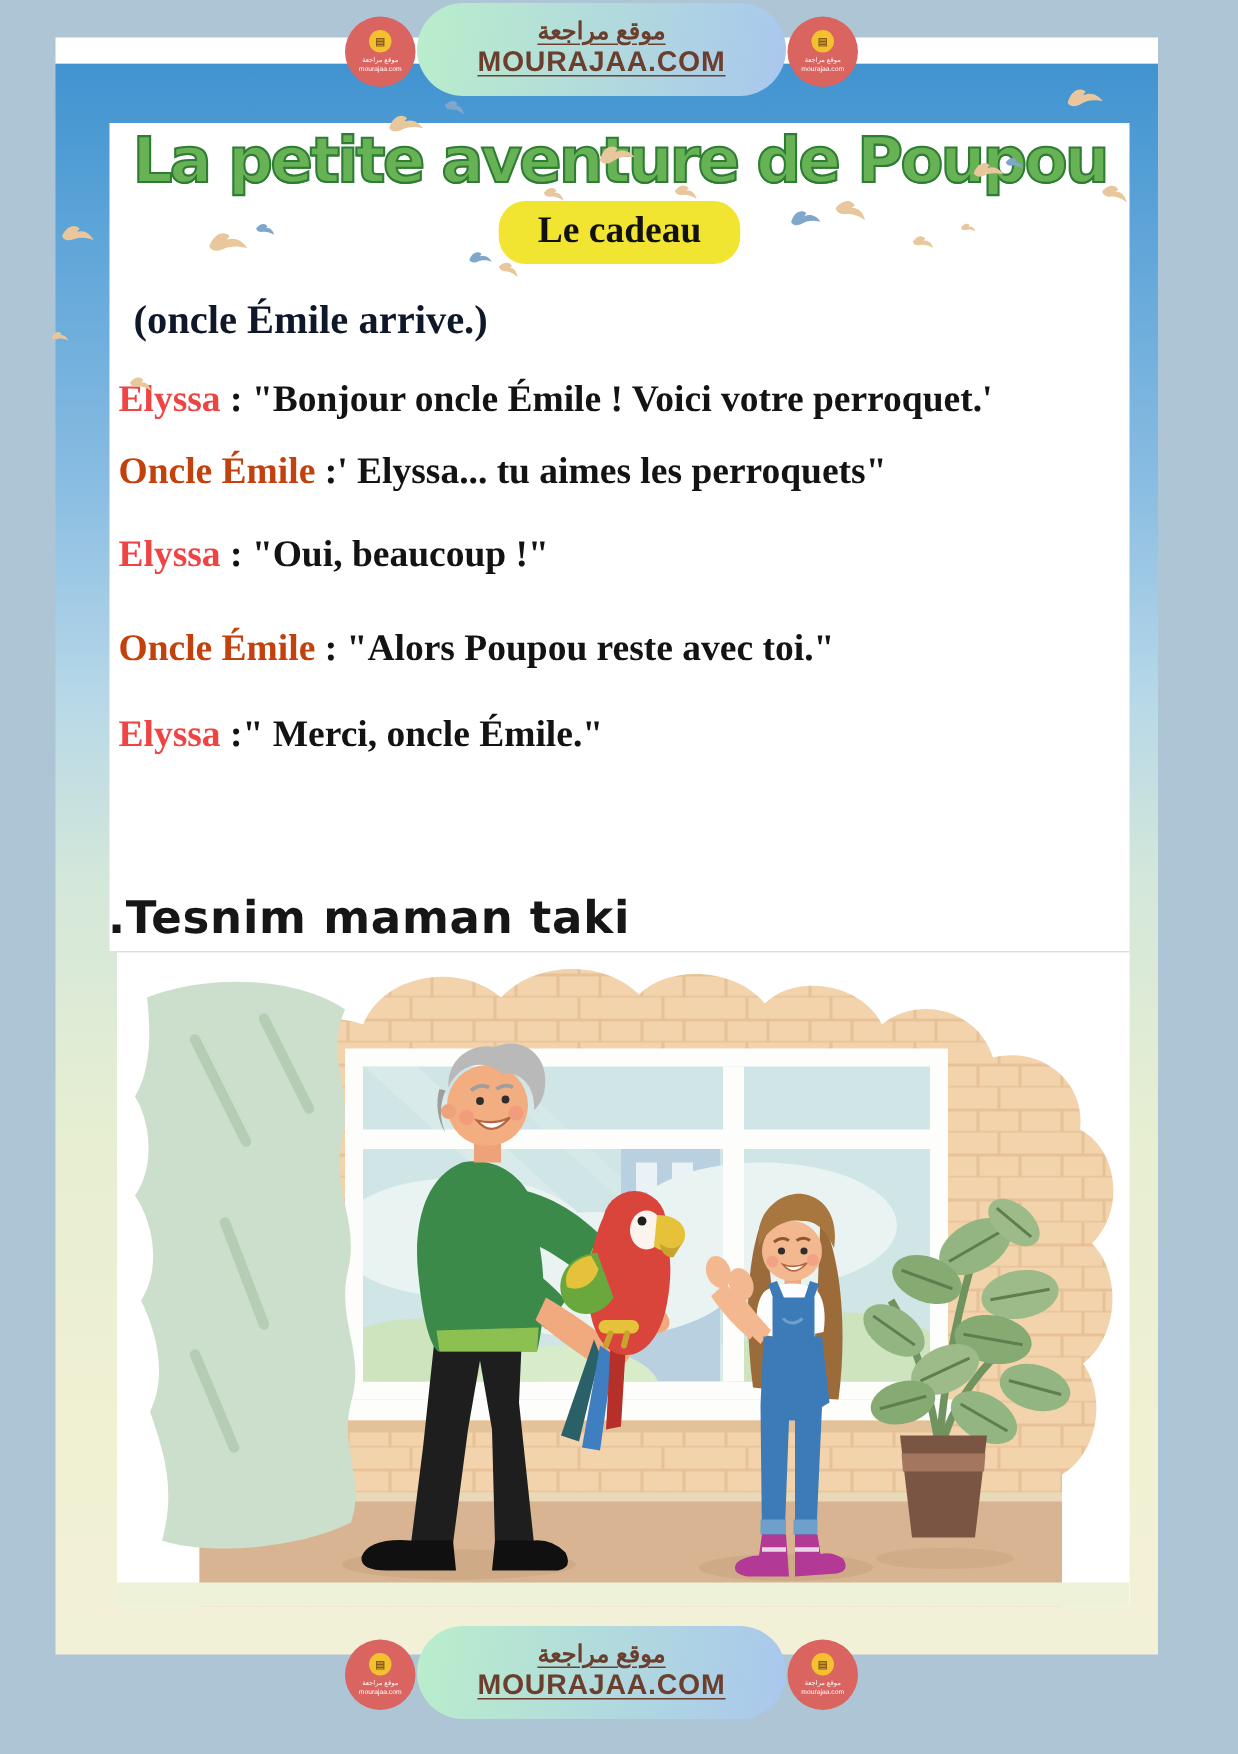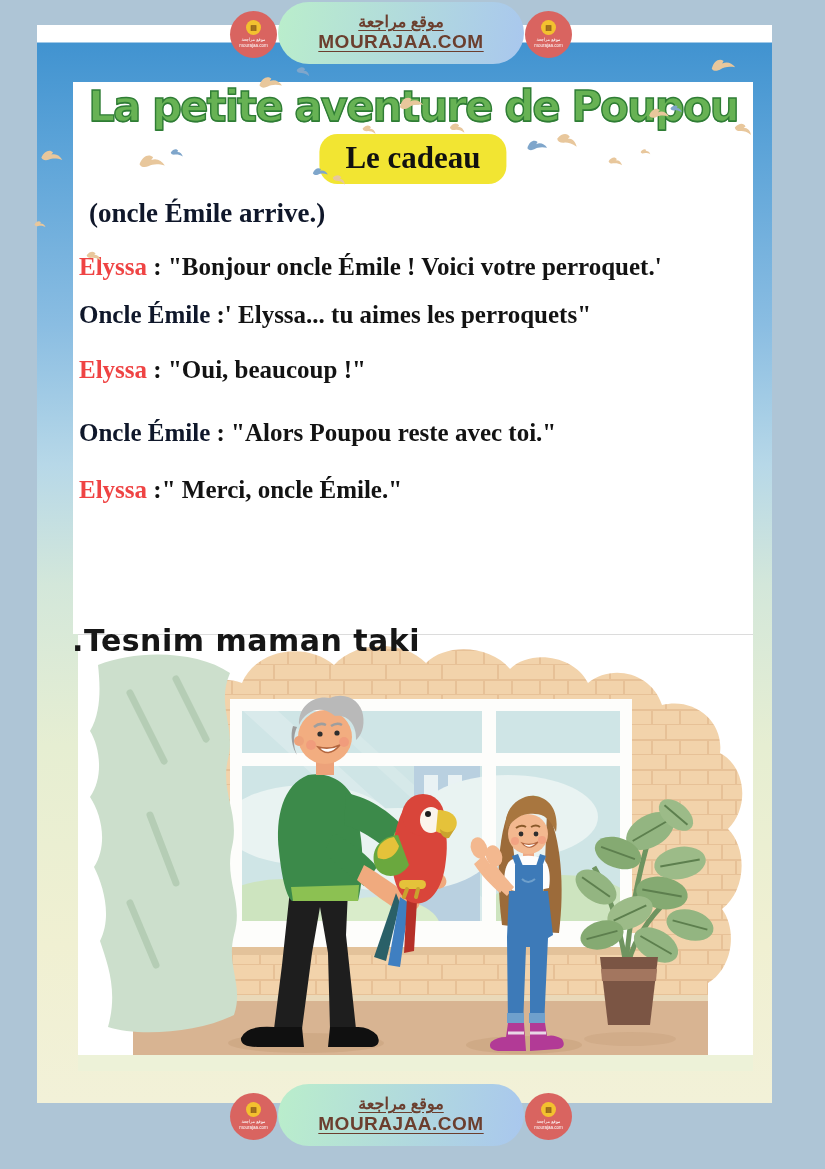--- a/index.html
+++ b/index.html
@@ -44,33 +44,33 @@
   .card { position:absolute; left:73px; top:82px; width:680px; height:552px; background:#ffffff; z-index:5; }
   .title {
     position:absolute; left:0; top:0; width:100%; text-align:center;
     font-family:"DejaVu Sans", sans-serif; font-weight:bold; font-size:42px; letter-spacing:-2px;
     color:#67b254; -webkit-text-stroke:1.4px #2f7d35; text-shadow:0 1px 0 #2f7d35;
     white-space:nowrap;
   }
   .episode {
     position:absolute; left:50%; transform:translateX(-50%); top:52px;
     background:#f2e532; border-radius:18px; padding:6px 26px 8px;
-    font-size:31px; font-weight:bold; color:#111; font-family:"Liberation Serif", serif;
+    font-size:25px; font-weight:bold; color:#111; font-family:"Liberation Serif", serif;
   }
   .stage { position:absolute; left:16px; top:116px; font-size:27px; font-weight:bold; color:#0f172a; white-space:nowrap; }
   .line { position:absolute; left:6px; font-size:25px; font-weight:bold; color:#131313; white-space:nowrap; }
   .l0 { top:171px; } .l1 { top:219px; } .l2 { top:274px; } .l3 { top:337px; } .l4 { top:394px; }
   .spk-red { color:#ef4444; }
-  .spk-purple { color:#0f172a; }
+  .spk-purple { color:#c2410c; }
 
   
   .note {
     position:absolute; left:72px; top:595px; z-index:20;
     font-family:"DejaVu Sans", sans-serif; font-weight:bold; font-size:30px; color:#161616;
-    letter-spacing:0.5px; white-space:nowrap;margin-top:28px;
+    letter-spacing:0.5px; white-space:nowrap;
   }
 
   
   .illus { position:absolute; left:78px; top:634px; width:675px; height:436px; background:#ffffff; z-index:4; border-top:1px solid #dcdcdc; }
 
   
   .bird { position:absolute; z-index:25; }
   .defs { position:absolute; width:0; height:0; }
 </style>
 </head>

